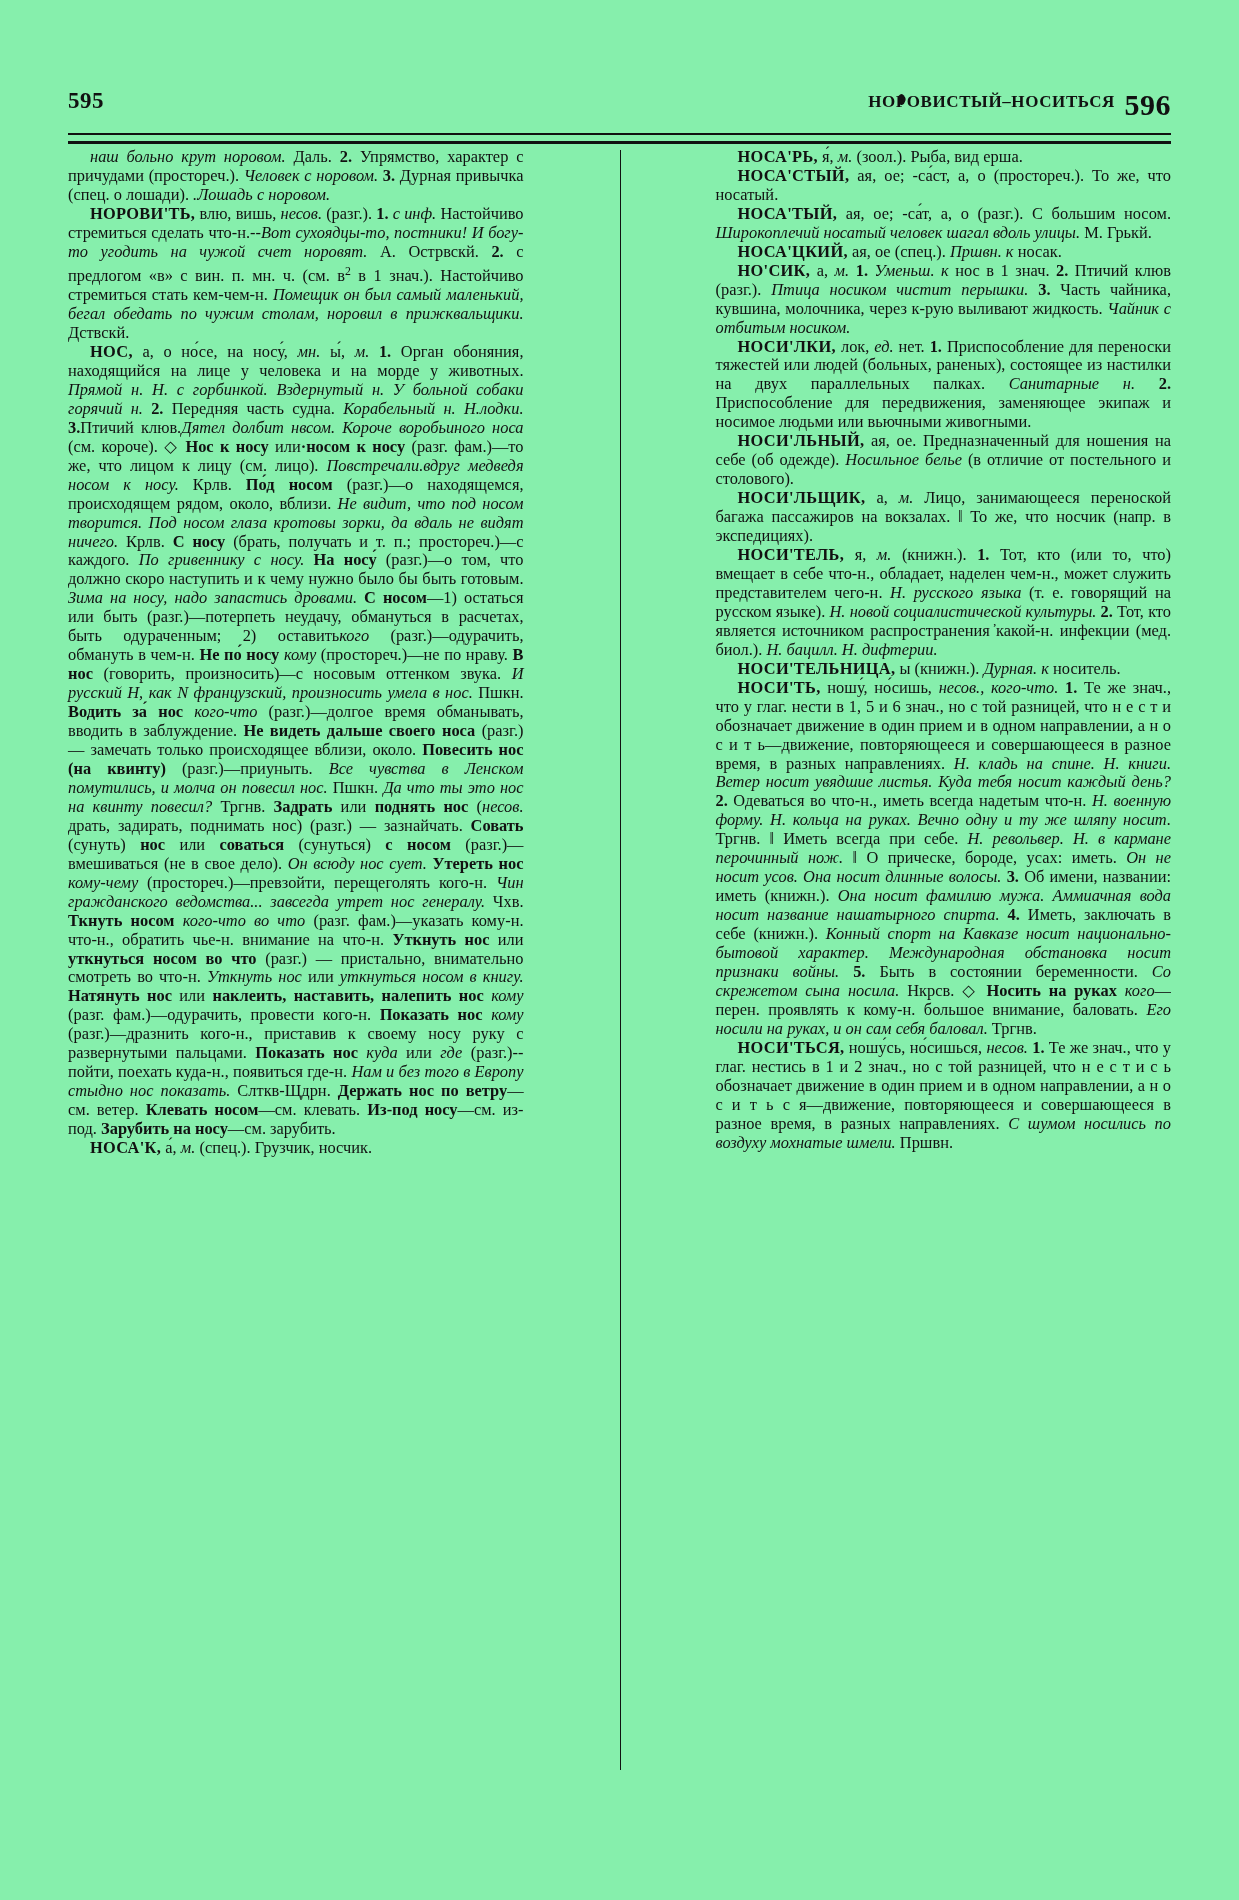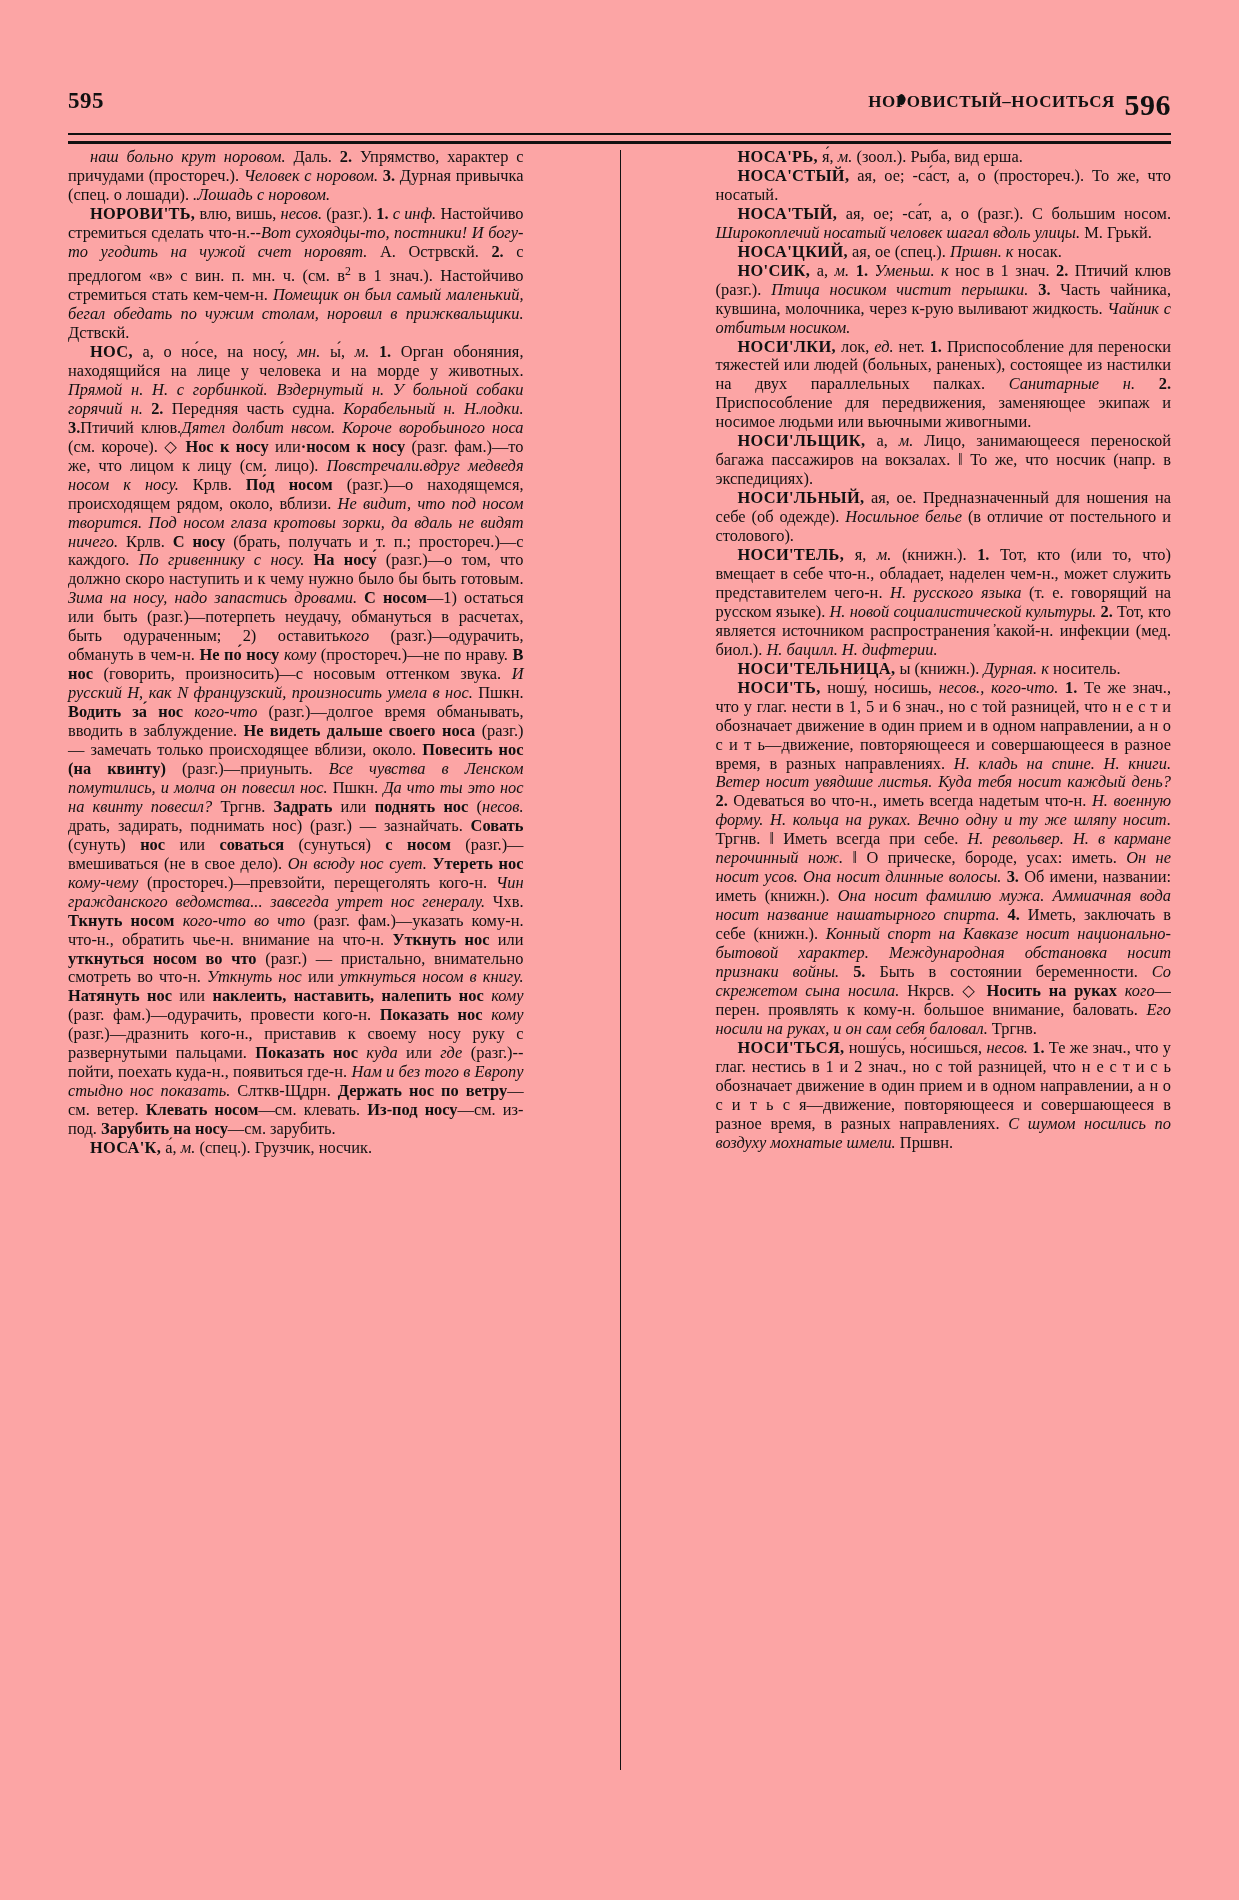--- a/index.html
+++ b/index.html
@@ -4,21 +4,21 @@
 <style>
   html, body {
     margin: 0;
     padding: 0;
     background: #ffffff;
   }
   .page {
     position: relative;
     width: 1239px;
     height: 1900px;
-    background: #fca5a5;
+    background: #86efac;
     box-sizing: border-box;
     font-family: "Liberation Serif", "DejaVu Serif", serif;
     color: #111111;
     overflow: hidden;
   }
 
   
   .runhead {
     position: absolute;
     left: 68px;
@@ -131,22 +131,22 @@
         <p class="entry"><span class="hw">НОСА'К,</span> а́, <span class="it">м.</span> (спец.). Грузчик, носчик.</p>
       </div>
     <div class="divider"></div>
     <div class="col col-right">
         <p class="entry"><span class="hw">НОСА'РЬ,</span> я́, <span class="it">м.</span> (зоол.). Рыба, вид ерша.</p>
         <p class="entry"><span class="hw">НОСА'СТЫЙ,</span> ая, ое; -са́ст, а, о (простореч.). То же, что носатый.</p>
         <p class="entry"><span class="hw">НОСА'ТЫЙ,</span> ая, ое; -са́т, а, о (разг.). С большим носом. <span class="it">Широкоплечий носатый человек шагал вдоль улицы.</span> М. Грькй.</p>
         <p class="entry"><span class="hw">НОСА'ЦКИЙ,</span> ая, ое (спец.). <span class="it">Пршвн. к</span> носак.</p>
         <p class="entry"><span class="hw">НО'СИК,</span> а, <span class="it">м.</span> <span class="num">1.</span> <span class="it">Уменьш. к</span> нос в 1 знач. <span class="num">2.</span> Птичий клюв (разг.). <span class="it">Птица носиком чистит перышки.</span> <span class="num">3.</span> Часть чайника, кувшина, молочника, через к-рую выливают жидкость. <span class="it">Чайник с отбитым носиком.</span></p>
         <p class="entry"><span class="hw">НОСИ'ЛКИ,</span> лок, <span class="it">ед.</span> нет. <span class="num">1.</span> Приспособление для переноски тяжестей или людей (больных, раненых), состоящее из настилки на двух параллельных палках. <span class="it">Санитарные н.</span> <span class="num">2.</span> Приспособление для передвижения, заменяющее экипаж и носимое людьми или вьючными живогными.</p>
+        <p class="entry"><span class="hw">НОСИ'ЛЬНЫЙ,</span> ая, ое. Предназначенный для ношения на себе (об одежде). <span class="it">Носильное белье</span> (в отличие от постельного и столового).</p>
         <p class="entry"><span class="hw">НОСИ'ЛЬЩИК,</span> а, <span class="it">м.</span> Лицо, занимающееся переноской багажа пассажиров на вокзалах. ‖ То же, что носчик (напр. в экспедициях).</p>
-        <p class="entry"><span class="hw">НОСИ'ЛЬНЫЙ,</span> ая, ое. Предназначенный для ношения на себе (об одежде). <span class="it">Носильное белье</span> (в отличие от постельного и столового).</p>
         <p class="entry"><span class="hw">НОСИ'ТЕЛЬ,</span> я, <span class="it">м.</span> (книжн.). <span class="num">1.</span> Тот, кто (или то, что) вмещает в себе что-н., обладает, наделен чем-н., может служить представителем чего-н. <span class="it">Н. русского языка</span> (т. е. говорящий на русском языке). <span class="it">Н. новой социалистической культуры.</span> <span class="num">2.</span> Тот, кто является источником распространения ̕какой-н. инфекции (мед. биол.). <span class="it">Н. бацилл. Н. дифтерии.</span></p>
         <p class="entry"><span class="hw">НОСИ'ТЕЛЬНИЦА,</span> ы (книжн.). <span class="it">Дурная. к</span> носитель.</p>
         <p class="entry"><span class="hw">НОСИ'ТЬ,</span> ношу́, но́сишь, <span class="it">несов., кого-что.</span> <span class="num">1.</span> Те же знач., что у глаг. нести в 1, 5 и 6 знач., но с той разницей, что н е с т и обозначает движение в один прием и в одном направлении, а н о с и т ь—движение, повторяющееся и совершающееся в разное время, в разных направлениях. <span class="it">Н. кладь на спине. Н. книги. Ветер носит увядшие листья. Куда тебя носит каждый день?</span> <span class="num">2.</span> Одеваться во что-н., иметь всегда надетым что-н. <span class="it">Н. военную форму. Н. кольца на руках. Вечно одну и ту же шляпу носит.</span> Тргнв. ‖ Иметь всегда при себе. <span class="it">Н. револьвер. Н. в кармане перочинный нож.</span> ‖ О прическе, бороде, усах: иметь. <span class="it">Он не носит усов. Она носит длинные волосы.</span> <span class="num">3.</span> Об имени, названии: иметь (книжн.). <span class="it">Она носит фамилию мужа. Аммиачная вода носит название нашатырного спирта.</span> <span class="num">4.</span> Иметь, заключать в себе (книжн.). <span class="it">Конный спорт на Кавказе носит национально-бытовой характер. Международная обстановка носит признаки войны.</span> <span class="num">5.</span> Быть в состоянии беременности. <span class="it">Со скрежетом сына носила.</span> Нкрсв. ◇ <span class="bd">Носить на руках</span> <span class="it">кого</span>—перен. проявлять к кому-н. большое внимание, баловать. <span class="it">Его носили на руках, и он сам себя баловал.</span> Тргнв.</p>
         <p class="entry"><span class="hw">НОСИ'ТЬСЯ,</span> ношу́сь, но́сишься, <span class="it">несов.</span> <span class="num">1.</span> Те же знач., что у глаг. нестись в 1 и 2 знач., но с той разницей, что н е с т и с ь обозначает движение в один прием и в одном направлении, а н о с и т ь с я—движение, повторяющееся и совершающееся в разное время, в разных направлениях. <span class="it">С шумом носились по воздуху мохнатые шмели.</span> Пршвн.</p>
       </div>
   </div>
 
 </div>
 
 </body></html>

